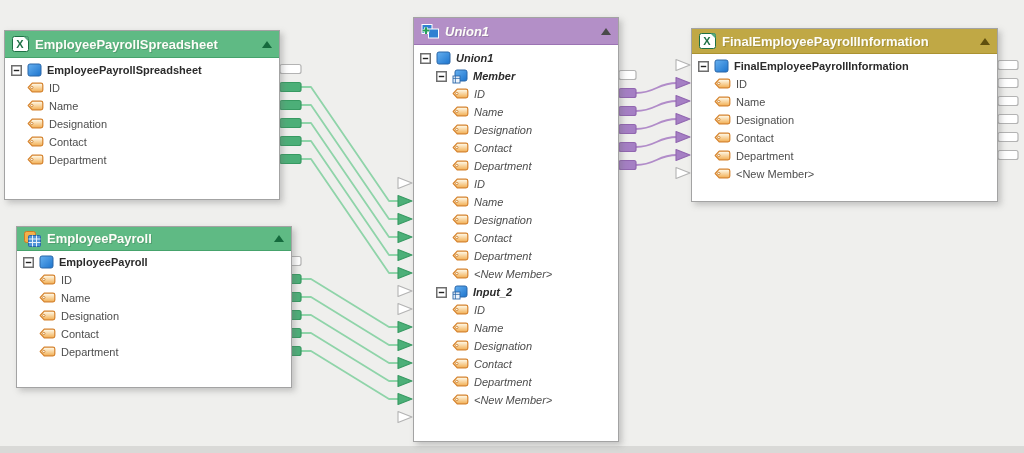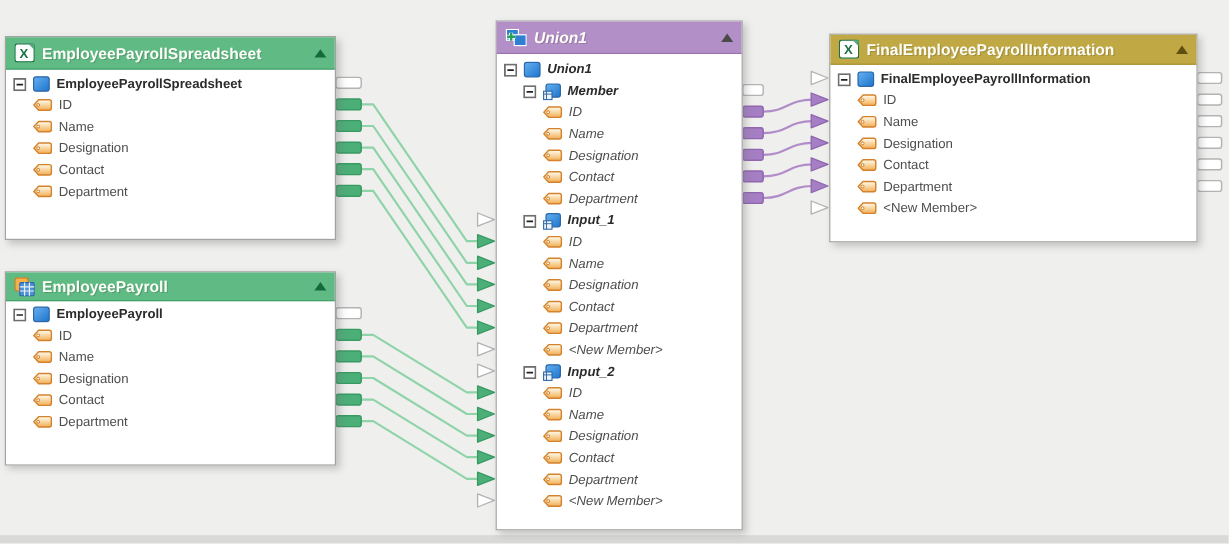--- a/index.html
+++ b/index.html
@@ -184,21 +184,21 @@
               </linearGradient>
             </defs>
             <path d="M5.2 1.2 H14 Q15.8 1.2 15.8 3 V8 Q15.8 9.8 14 9.8 H5.2 L1.2 5.5 Z" fill="url(#g6)" stroke="#d5822c" stroke-width="1.2" stroke-linejoin="round"></path>
             <circle cx="4.8" cy="5.5" r="1.2" fill="#fff" stroke="#c9781f" stroke-width="0.8"></circle>
           </svg>
           <span class="lbl">Department</span>
         </div>
       </div>
   </div>
 
-  <div class="node theme-green" style="left: 4px; top: 226px; width: 274px; height: 160px;">
+  <div class="node theme-green" style="left: 16px; top: 226px; width: 274px; height: 160px;">
     <div class="hdr" style="height: 24px;">
       <span class="hicon">
         <svg width="17" height="16" viewBox="0 0 17 16">
             <rect x="0.5" y="0.5" width="11" height="11" rx="2" fill="#f5b04c" stroke="#cf7c22"></rect>
             <rect x="4.5" y="4.5" width="12" height="11" rx="1" fill="#4f93d8" stroke="#2a66a8"></rect>
             <g stroke="#e8f1fa" stroke-width="1">
               <line x1="4.5" y1="8" x2="16.5" y2="8"></line>
               <line x1="4.5" y1="11.5" x2="16.5" y2="11.5"></line>
               <line x1="8.5" y1="4.5" x2="8.5" y2="15.5"></line>
               <line x1="12.5" y1="4.5" x2="12.5" y2="15.5"></line>
@@ -399,38 +399,20 @@
               <linearGradient id="g19" x1="0" x2="0" y1="0" y2="1">
                 <stop offset="0" stop-color="#fffdf0"></stop>
                 <stop offset="1" stop-color="#f2ae52"></stop>
               </linearGradient>
             </defs>
             <path d="M5.2 1.2 H14 Q15.8 1.2 15.8 3 V8 Q15.8 9.8 14 9.8 H5.2 L1.2 5.5 Z" fill="url(#g19)" stroke="#d5822c" stroke-width="1.2" stroke-linejoin="round"></path>
             <circle cx="4.8" cy="5.5" r="1.2" fill="#fff" stroke="#c9781f" stroke-width="0.8"></circle>
           </svg>
           <span class="lbl">Department</span>
         </div>
-        <div class="row bold" style="padding-left: 22px;">
-          <svg width="11" height="11" viewBox="0 0 11 11">
-            <rect x="0.75" y="0.75" width="9.5" height="9.5" fill="#fff" stroke="#6e6e6e" stroke-width="1.5"></rect>
-            <line x1="2.8" y1="5.5" x2="8.2" y2="5.5" stroke="#222" stroke-width="1.4"></line>
-          </svg>
-          <svg width="16" height="15" viewBox="0 0 16 15">
-            <defs>
-              <linearGradient id="g20" x1="0" x2="1" y1="0" y2="1">
-                <stop offset="0" stop-color="#66b0f0"></stop>
-                <stop offset="1" stop-color="#1d74cd"></stop>
-              </linearGradient>
-            </defs>
-            <rect x="3" y="1" width="12" height="11" rx="2" fill="url(#g20)" stroke="#2a66a8"></rect>
-            <rect x="1" y="7" width="7" height="7" fill="#eef4fb" stroke="#2a66a8" stroke-width="0.9"></rect>
-            <path d="M1 9.4 H8 M3.4 7 V14" stroke="#2a66a8" stroke-width="0.8"></path>
-          </svg>
-          <span class="lbl">Input_1</span>
-        </div>
         <div class="row" style="padding-left: 38px;">
           <svg width="17" height="12" viewBox="0 0 17 12">
             <defs>
               <linearGradient id="g21" x1="0" x2="0" y1="0" y2="1">
                 <stop offset="0" stop-color="#fffdf0"></stop>
                 <stop offset="1" stop-color="#f2ae52"></stop>
               </linearGradient>
             </defs>
             <path d="M5.2 1.2 H14 Q15.8 1.2 15.8 3 V8 Q15.8 9.8 14 9.8 H5.2 L1.2 5.5 Z" fill="url(#g21)" stroke="#d5822c" stroke-width="1.2" stroke-linejoin="round"></path>
             <circle cx="4.8" cy="5.5" r="1.2" fill="#fff" stroke="#c9781f" stroke-width="0.8"></circle>

